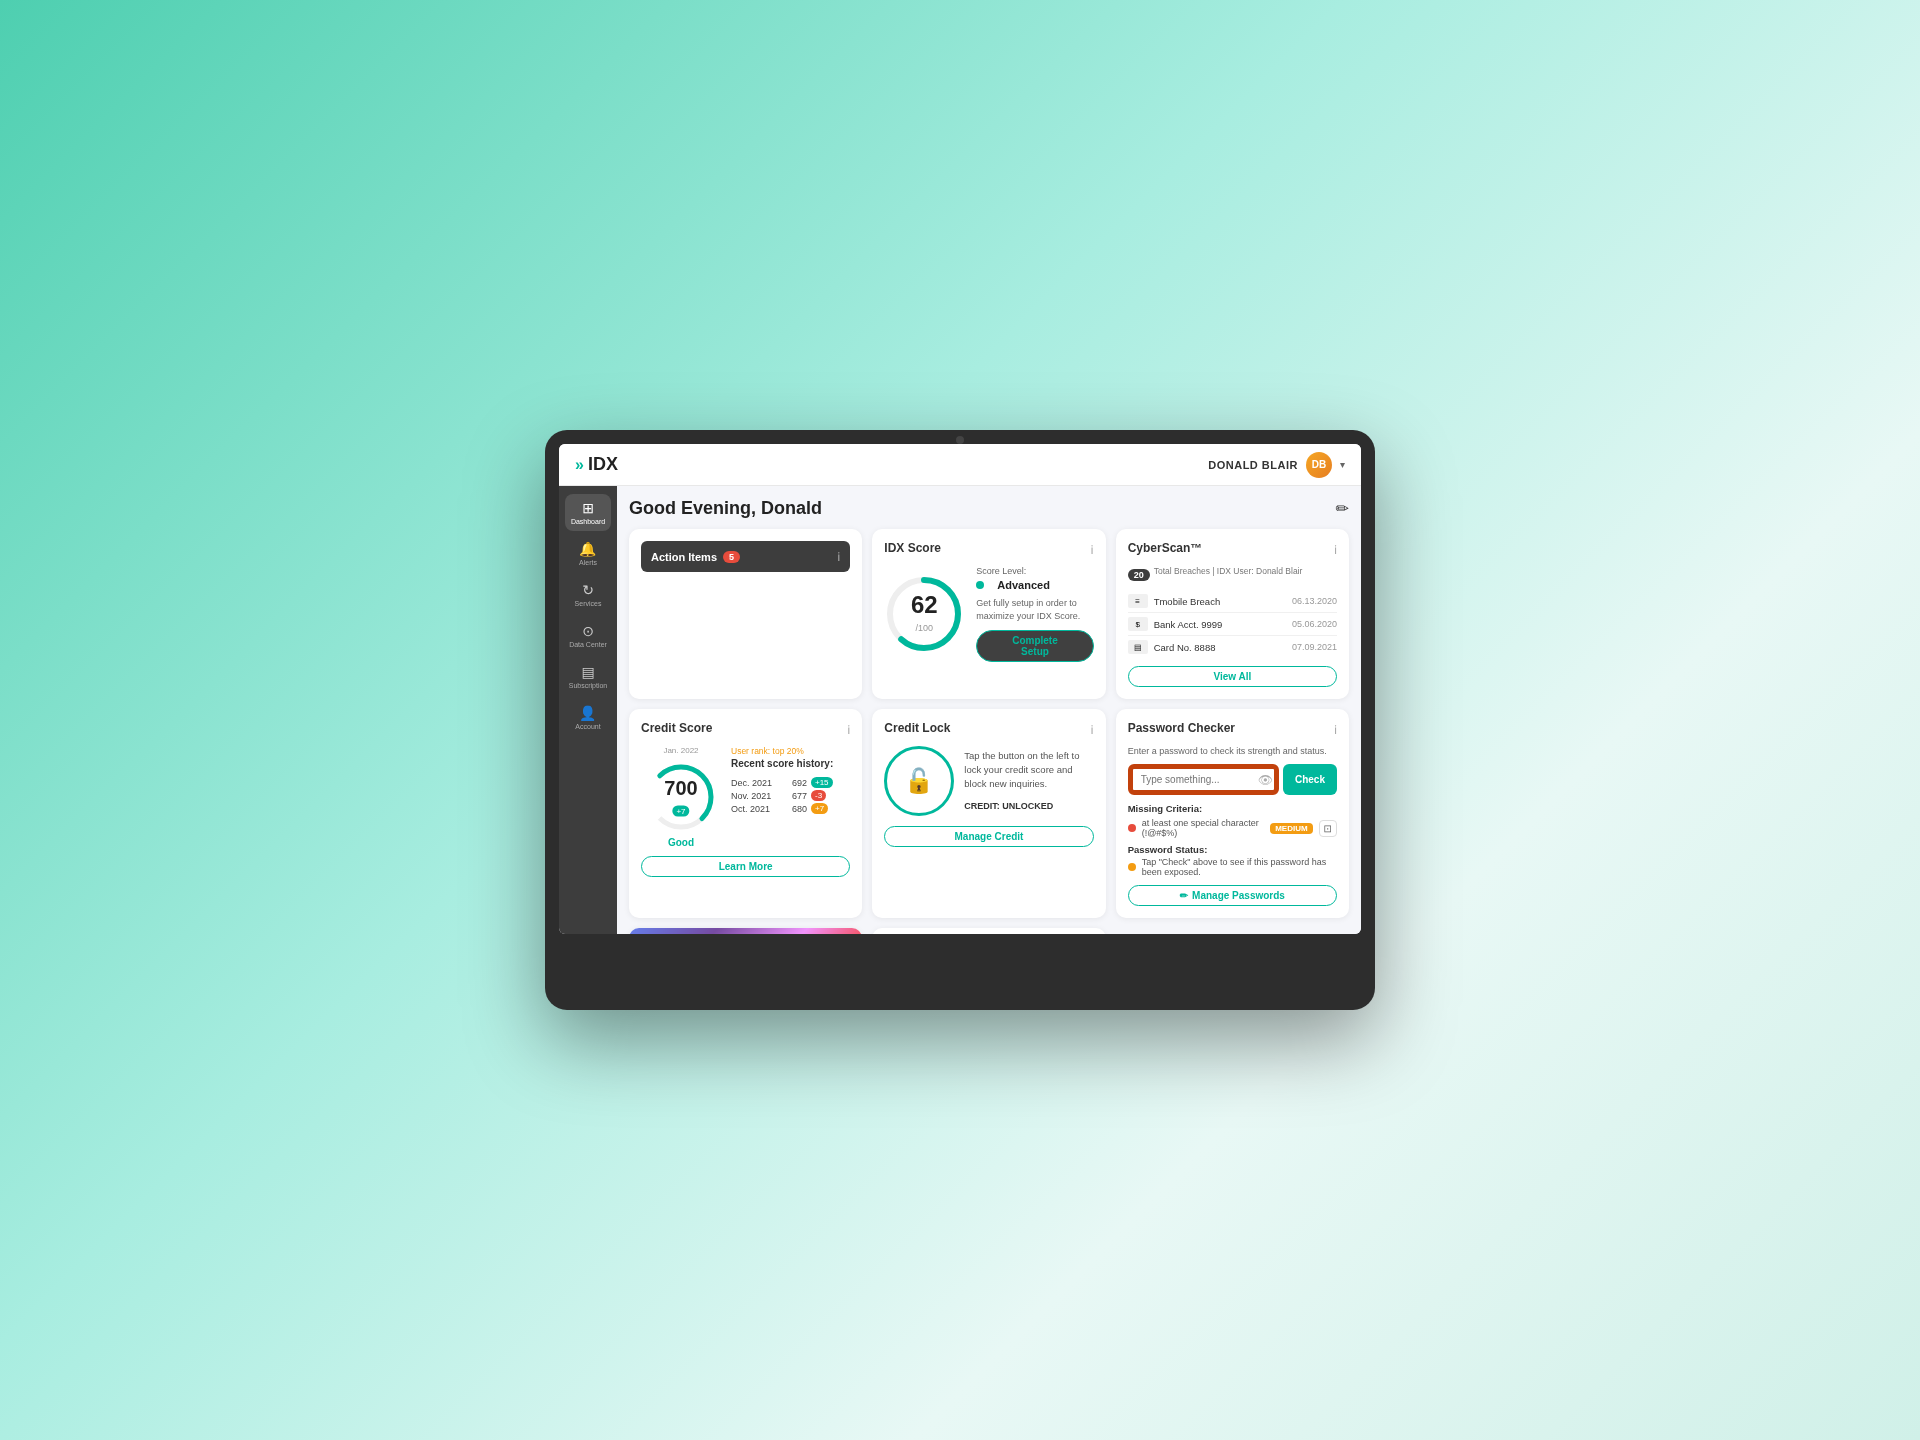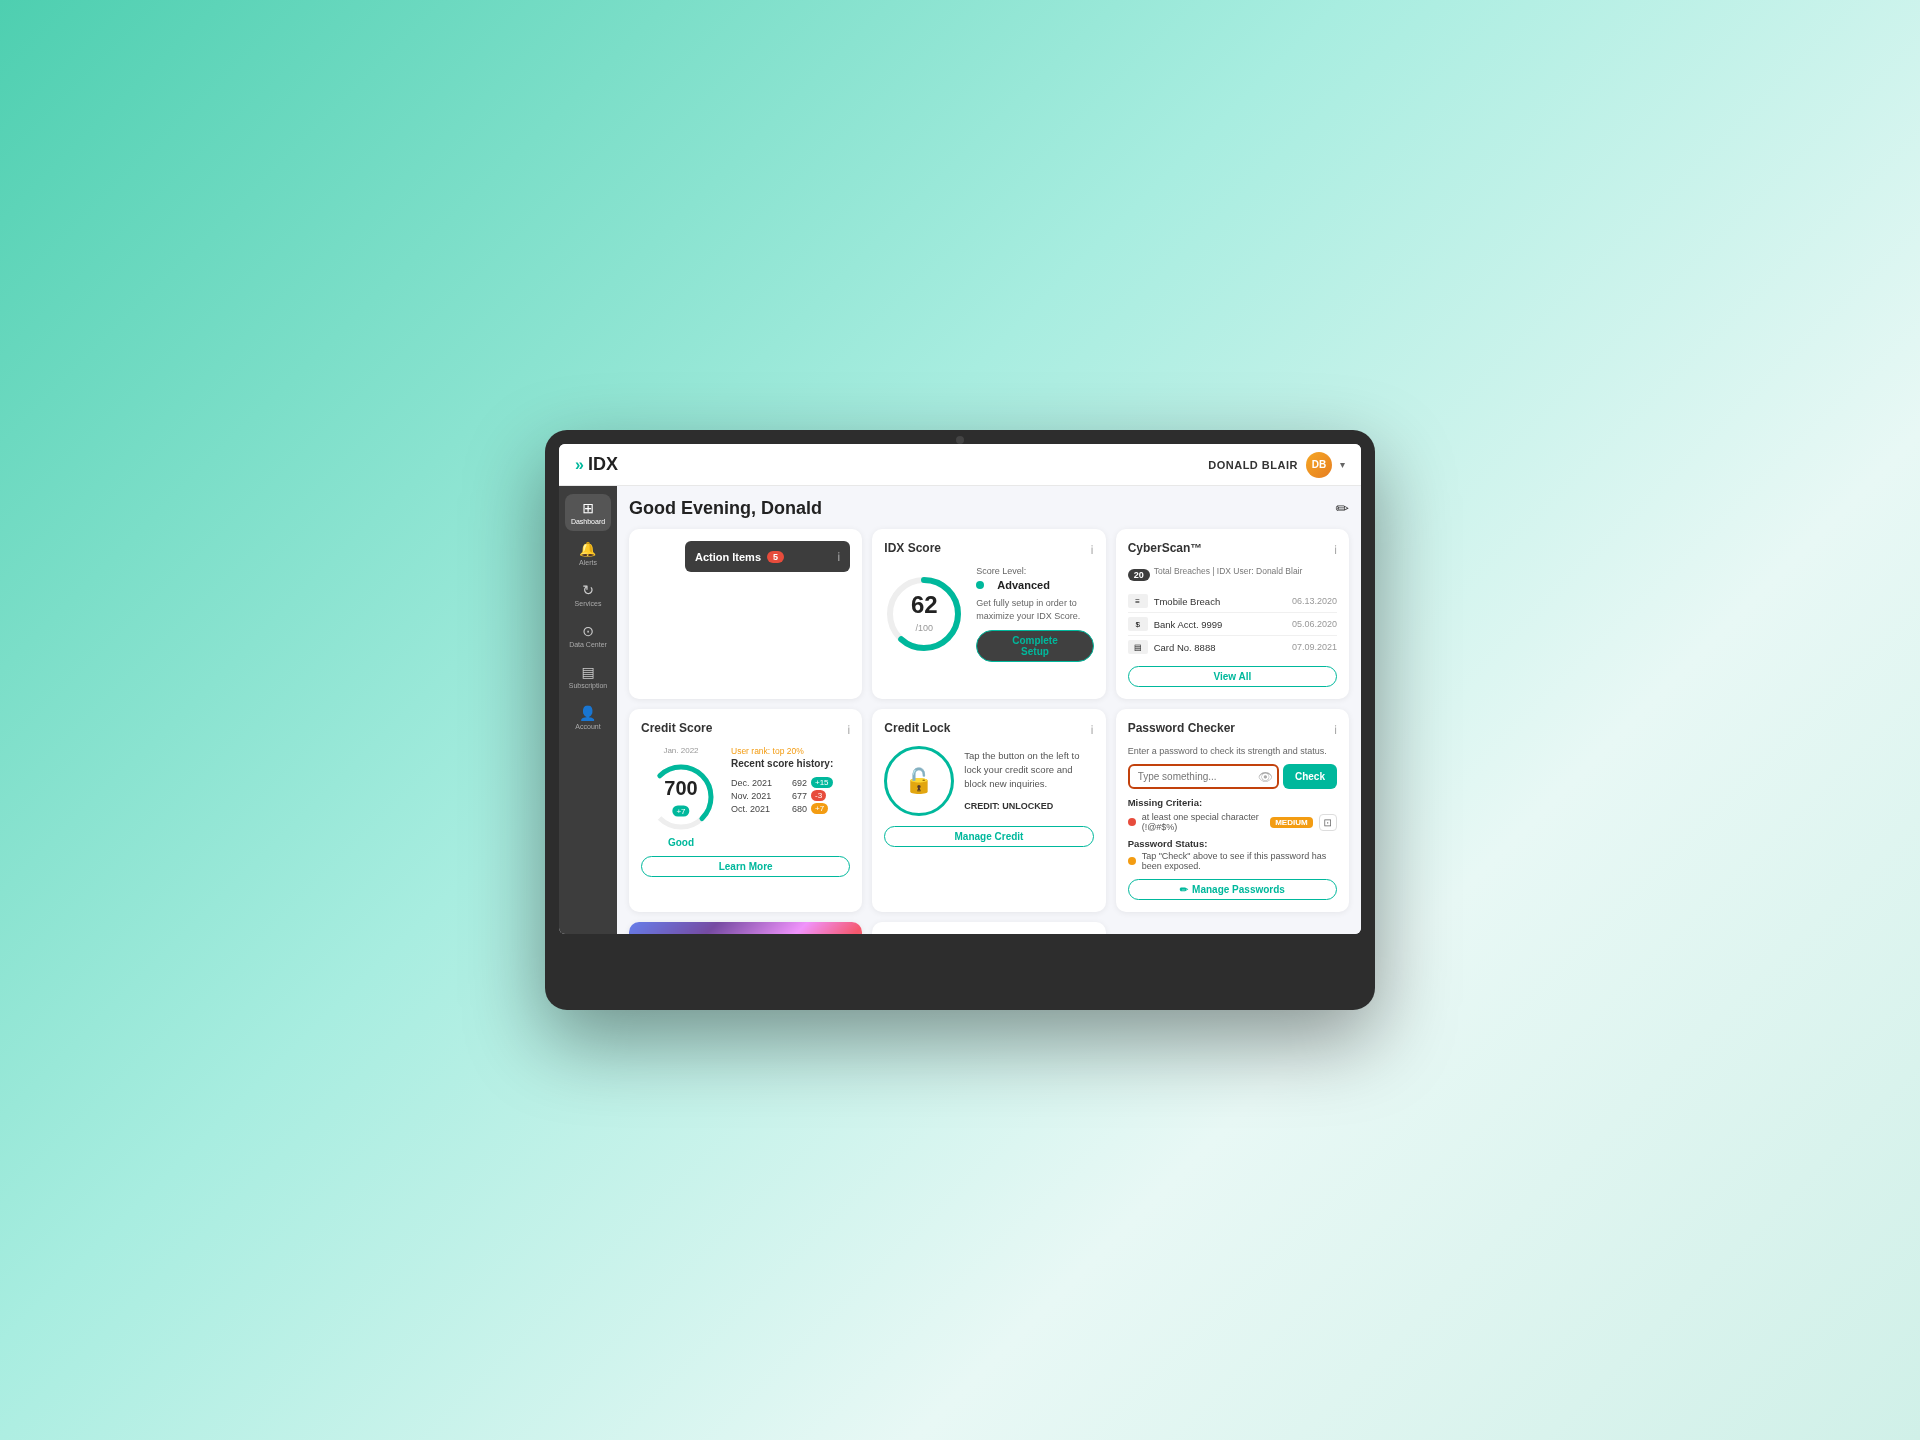--- a/index.html
+++ b/index.html
@@ -208,21 +208,20 @@
     }
     
     .action-items-header {
       background: #3d3d3d;
       border-radius: 6px;
       padding: 7px 10px;
       display: flex;
       align-items: center;
       justify-content: space-between;
       margin-bottom: 8px;
-      margin-left: 44px;
     }
     .action-items-title {
       font-size: 11px;
       font-weight: 600;
       color: white;
     }
     .badge {
       background: #e74c3c;
       color: white;
       border-radius: 10px;
@@ -520,21 +519,21 @@
       margin-bottom: 8px;
     }
     .password-input-wrapper {
       flex: 1;
       position: relative;
       display: flex;
       align-items: center;
     }
     .password-input {
       width: 100%;
-      border: 2px solid #c2410c;
+      border: 5px solid #c2410c;
       border-radius: 6px;
       padding: 5px 12px 5px 8px;
       font-size: 10px;
       color: #aaa;
       outline: none;
     }
     .eye-icon {
       position: absolute;
       right: 6px;
       color: #aaa;

